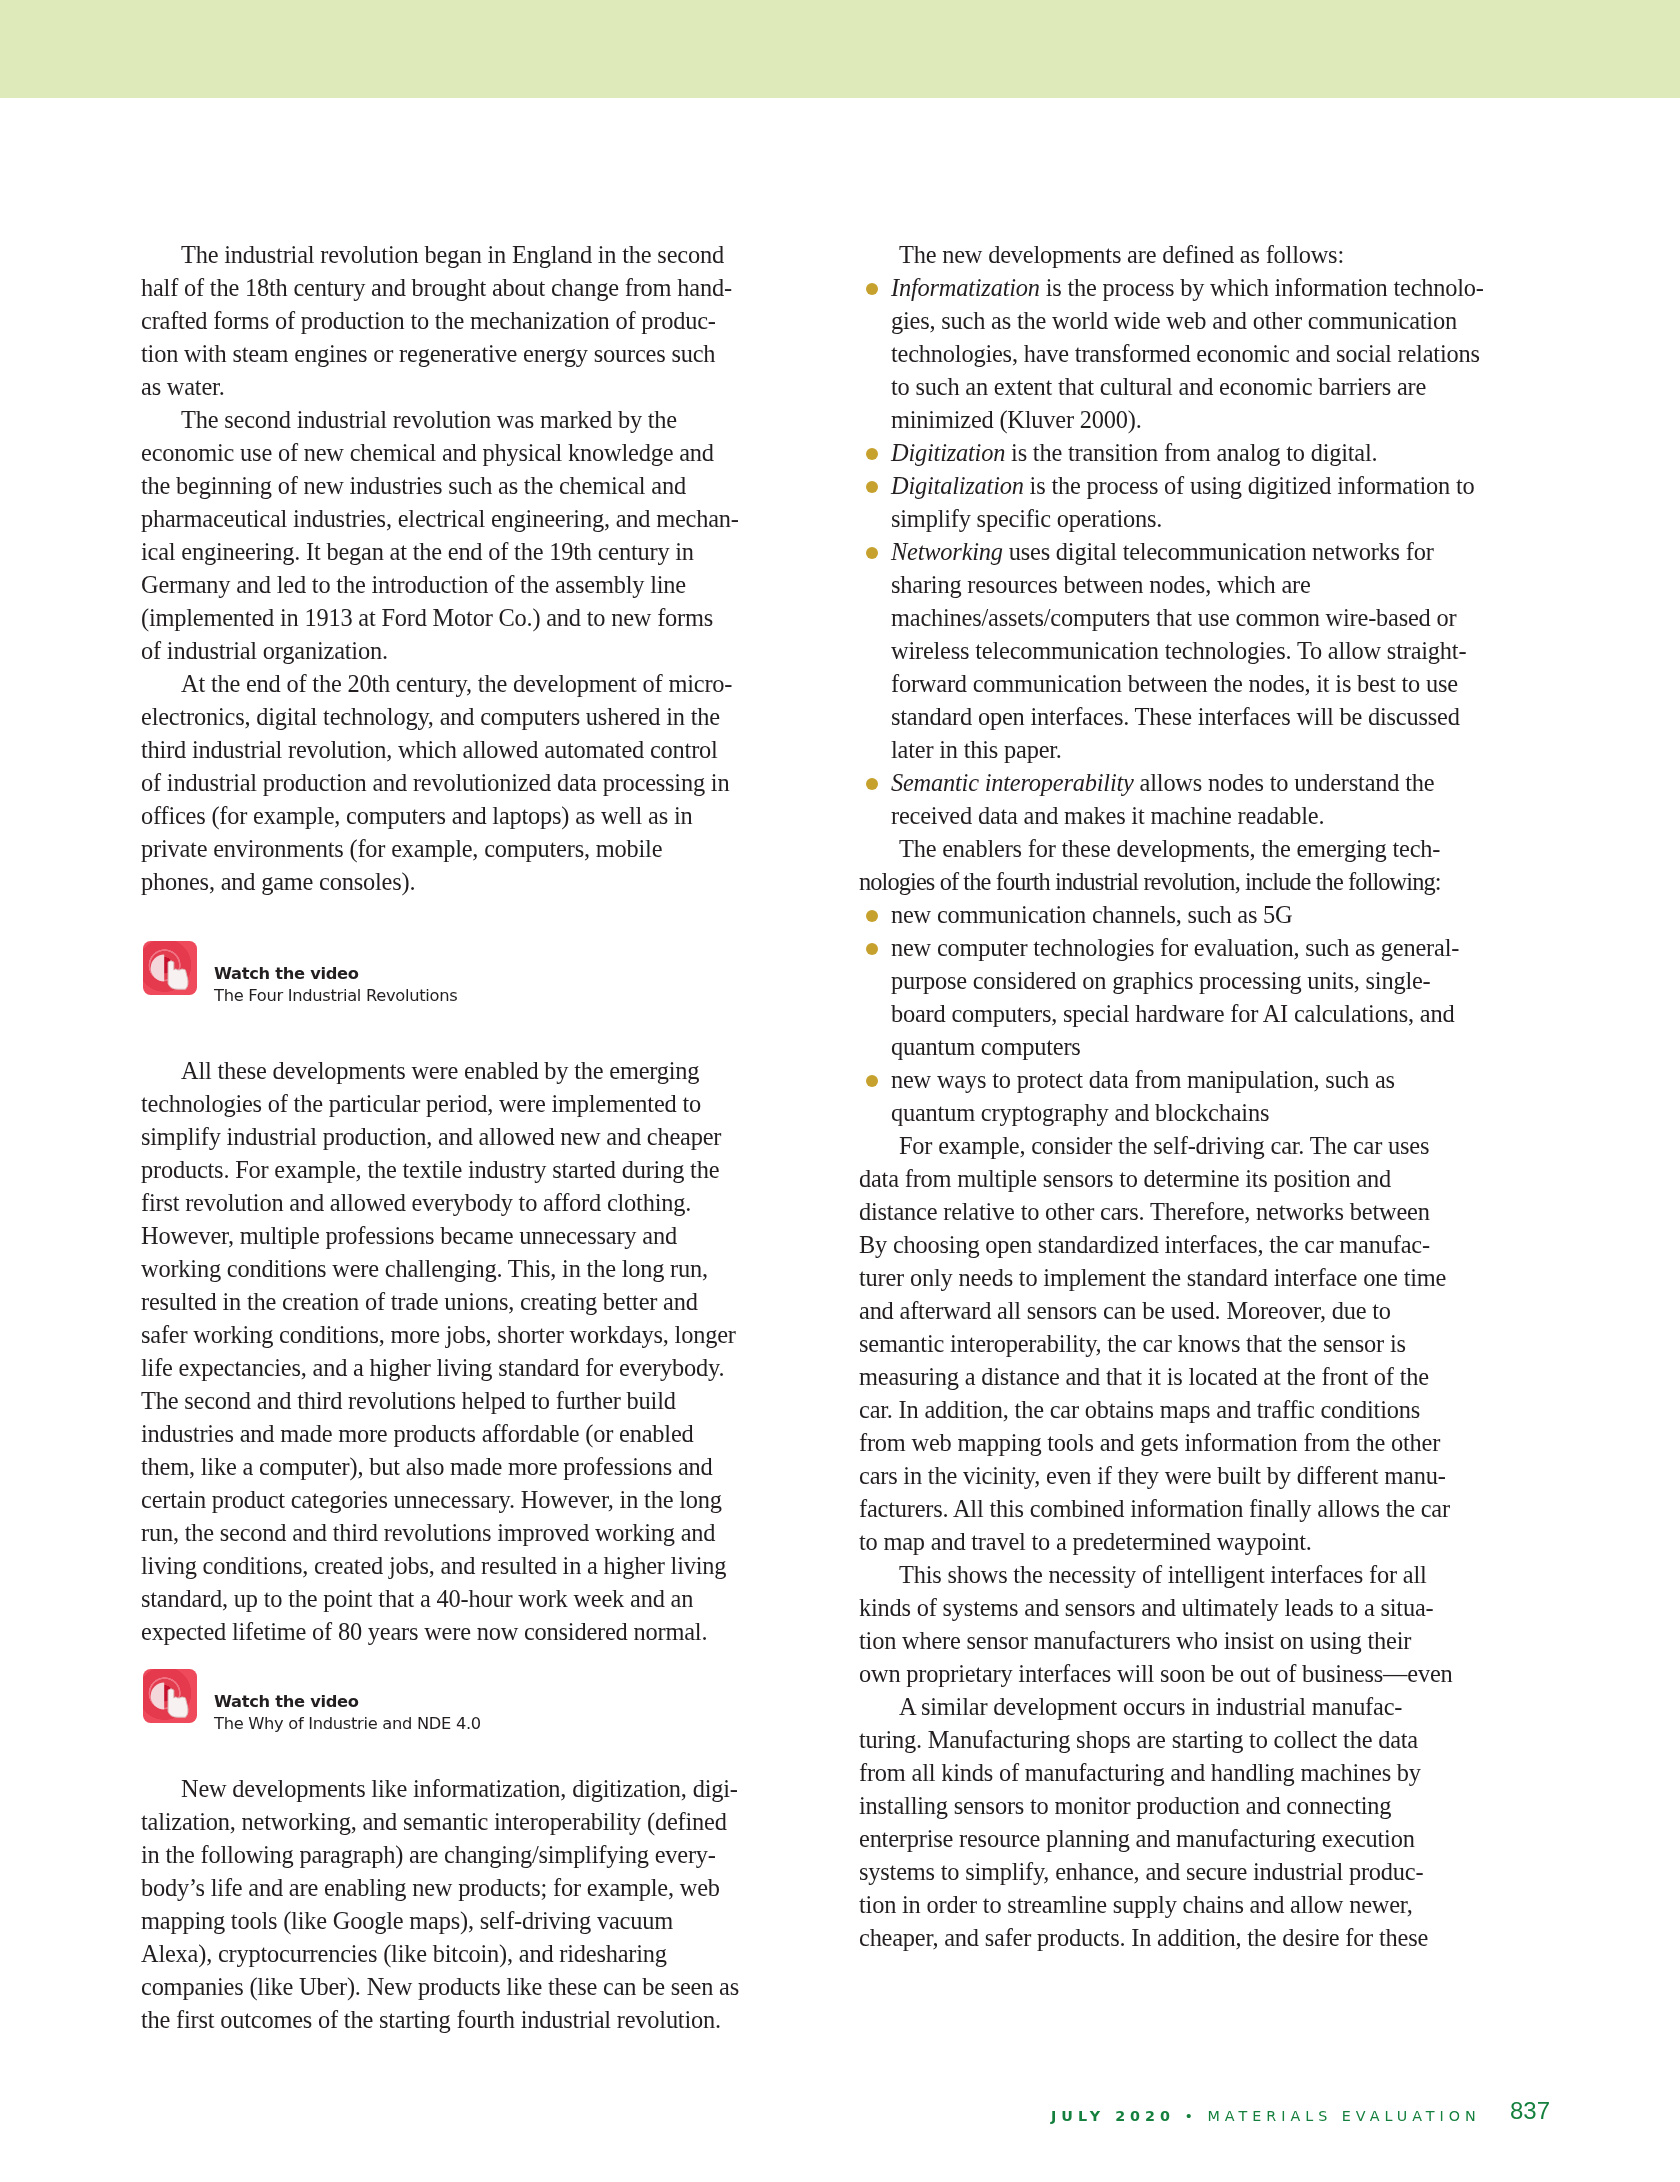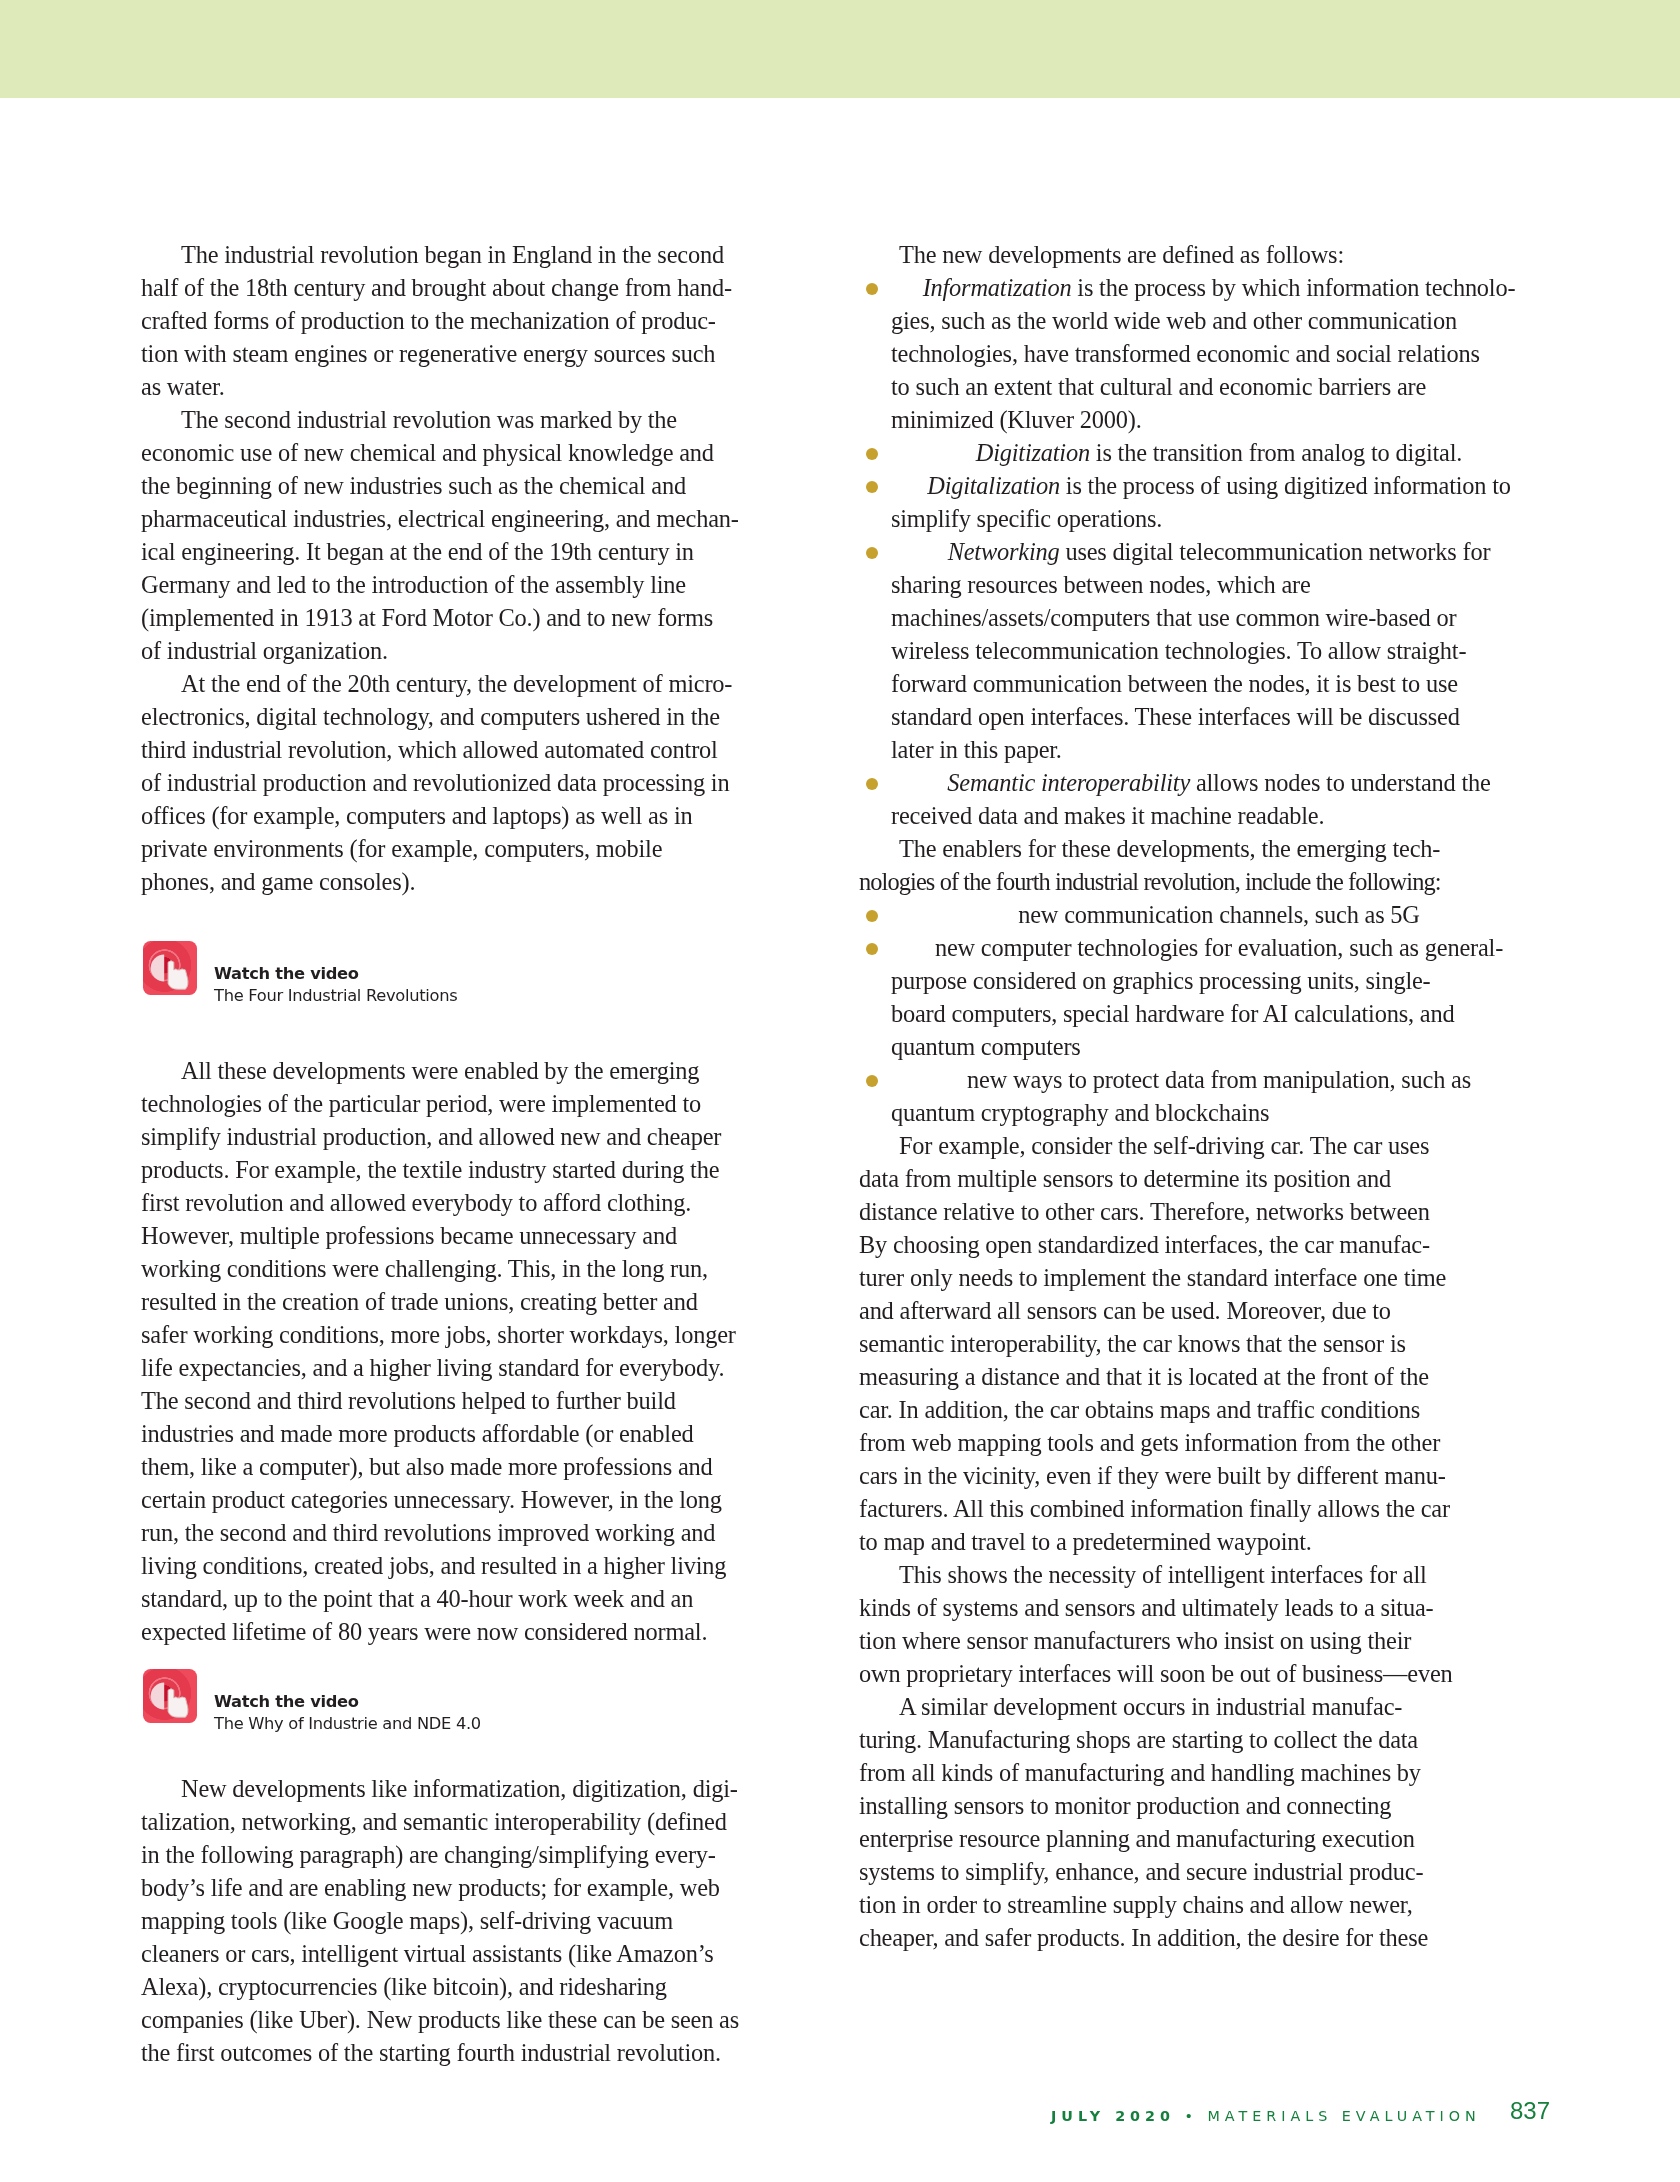--- a/index.html
+++ b/index.html
@@ -10,21 +10,21 @@
   .top-band { position: absolute; left: 0; top: 0; width: 1680px; height: 98px; background: #dfeaba; }
   .col { position: absolute; top: 238px; }
   .col-left { left: 141px; width: 683px; }
   .col-right { left: 859px; width: 688px; }
   .line {
     display: block; height: 33px; line-height: 33px; font-size: 24.4px; white-space: nowrap;
     letter-spacing: -0.2px;
   }
   .indent { padding-left: 40px; }
   .hang { padding-left: 32px; }
-  .bul { position: relative; padding-left: 32px; text-align: center; }
+  .bul { position: relative; padding-left: 32px; }
   .bul .dot {
     position: absolute; left: 6.7px; top: 11.5px; width: 12.4px; height: 12.4px; border-radius: 50%;
     background: #c6a12e;
   }
   em { font-style: italic; }
   .spacer { display: block; }
   .video { position: relative; height: 67px; }
   .video .icon {
     position: absolute; left: 1.9px; top: 0; width: 54px; height: 54px; border-radius: 7.6px;
     background: radial-gradient(circle at 40% 45%, #c8102e 0 18%, #e33c4f 19% 32%, #f07383 33% 36%, #e53a4d 37% 60%, #ee4a5c 61%);
@@ -128,21 +128,20 @@
     </div>
   </div>
   <div class="spacer" style="height:36px"></div>
 
   <div>
     <span class="line indent">New developments like informatization, digitization, digi-</span>
     <span class="line">talization, networking, and semantic interoperability (defined</span>
     <span class="line">in the following paragraph) are changing/simplifying every-</span>
     <span class="line">body’s life and are enabling new products; for example, web</span>
     <span class="line">mapping tools (like Google maps), self-driving vacuum</span>
-    <span class="line">cleaners or cars, intelligent virtual assistants (like Amazon’s</span>
     <span class="line">Alexa), cryptocurrencies (like bitcoin), and ridesharing</span>
     <span class="line">companies (like Uber). New products like these can be seen as</span>
     <span class="line">the first outcomes of the starting fourth industrial revolution.</span>
   </div>
 </div>
 
 <div class="col col-right">
   <span class="line indent">The new developments are defined as follows:</span>
 
   <div>

